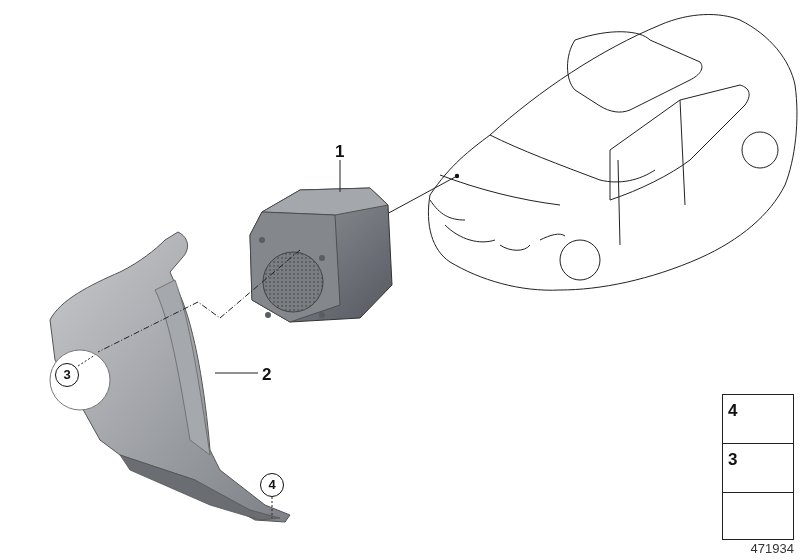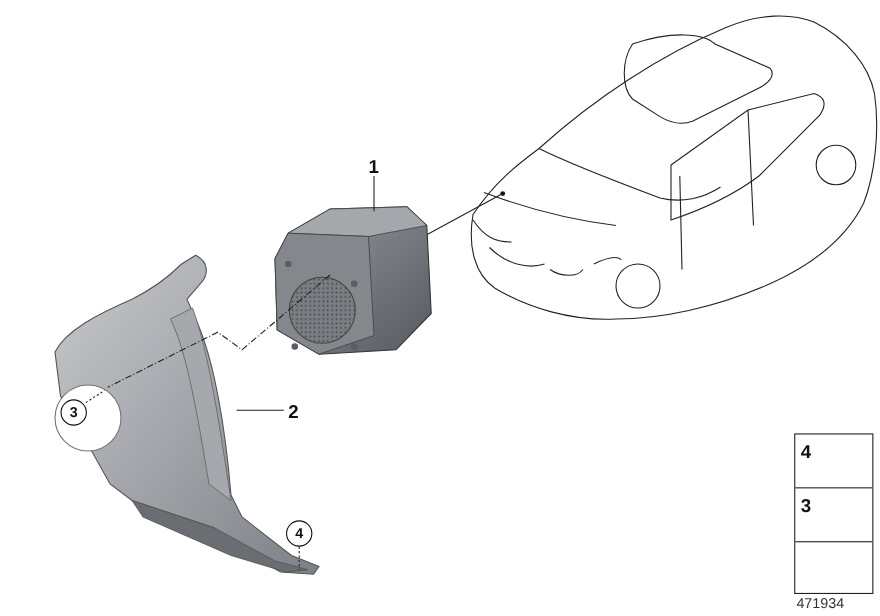--- a/index.html
+++ b/index.html
@@ -4,21 +4,21 @@
 <style>
   html, body { margin:0; padding:0; background:#ffffff; }
   body { width:800px; height:560px; position:relative; overflow:hidden; font-family:"Liberation Sans", sans-serif; }
   .stage { position:absolute; left:0; top:0; width:800px; height:560px; }
   .callout { position:absolute; font-weight:bold; font-size:17px; color:#111; line-height:1; }
   .circ { position:absolute; width:22px; height:22px; border:1.5px solid #111; border-radius:50%; background:#fff;
           font-weight:bold; font-size:13px; text-align:center; line-height:22px; color:#111; box-sizing:content-box; }
   .legend { position:absolute; left:722px; top:394px; width:70px; height:144px; border:1.5px solid #222; background:#fff; }
   .legend .cell { position:absolute; left:0; width:70px; border-bottom:1.5px solid #222; }
   .legend .num { position:absolute; left:5px; top:6px; font-weight:bold; font-size:17px; color:#111; }
-  .docnum { position:absolute; left:724px; top:541px; width:70px; text-align:left; font-size:13px; color:#333; }
+  .docnum { position:absolute; left:724px; top:541px; width:70px; text-align:right; font-size:13px; color:#333; }
 </style>
 </head>
 <body>
 
 <div class="stage">
 <svg width="800" height="560" viewBox="0 0 800 560">
   <defs>
     <linearGradient id="boxg" x1="0" y1="0" x2="1" y2="1">
       <stop offset="0" stop-color="#9a9da2"></stop>
           <stop offset="1" stop-color="#55585e"></stop>

